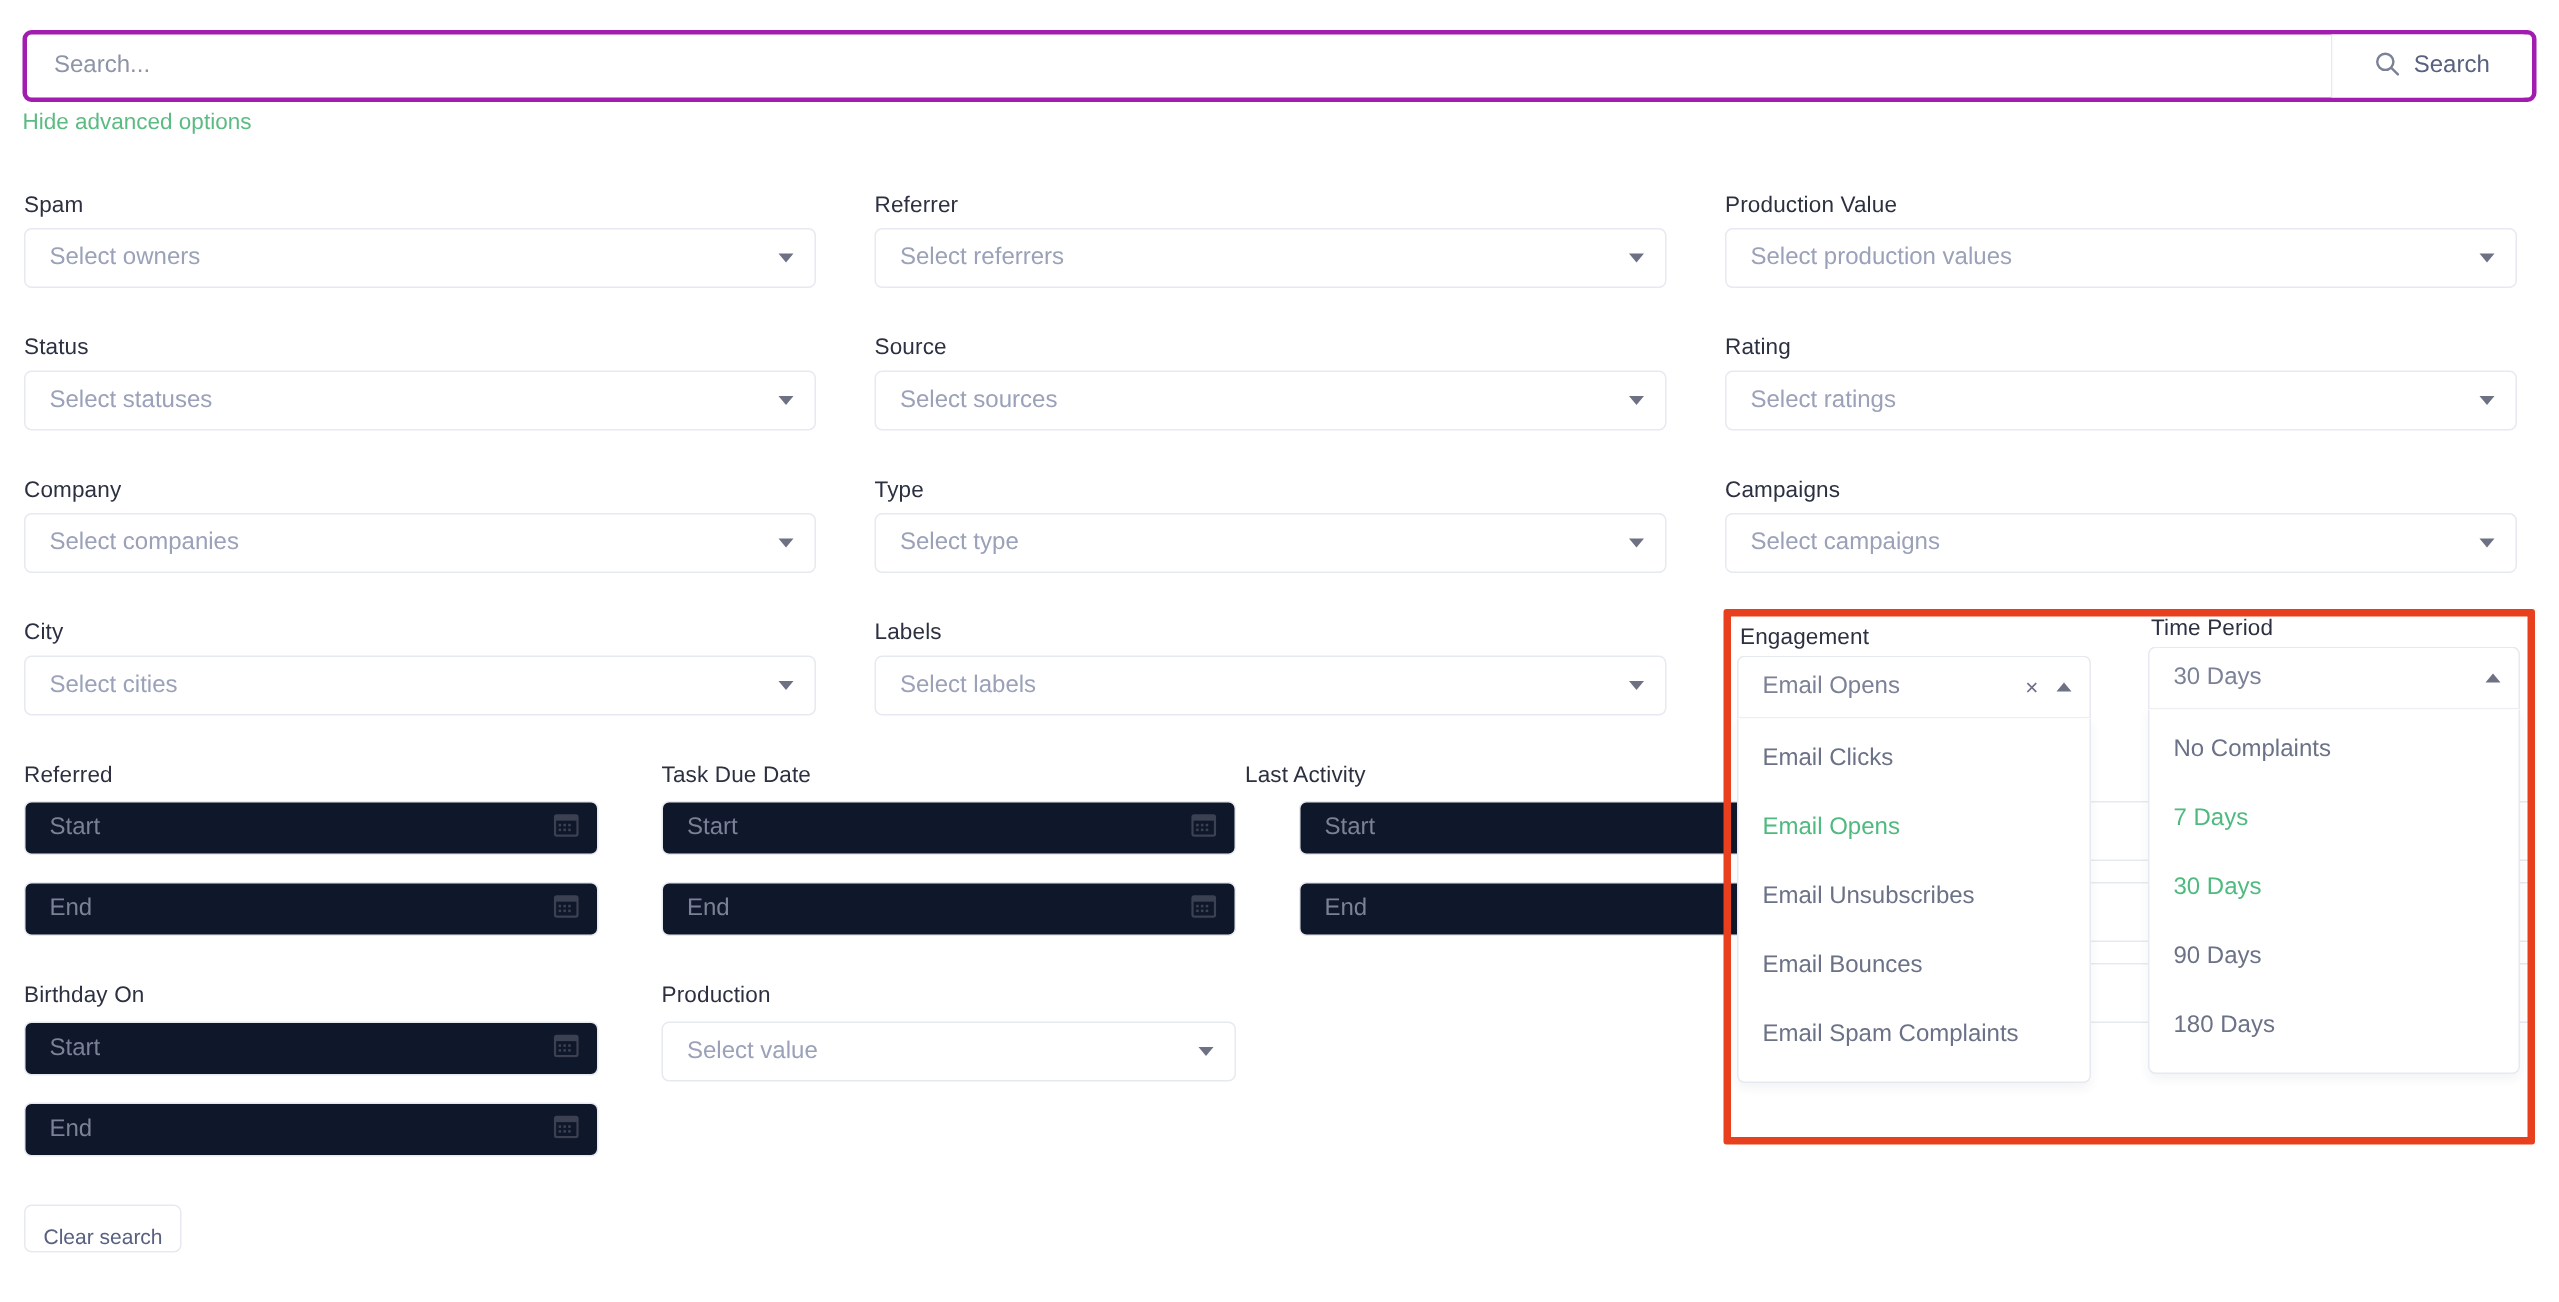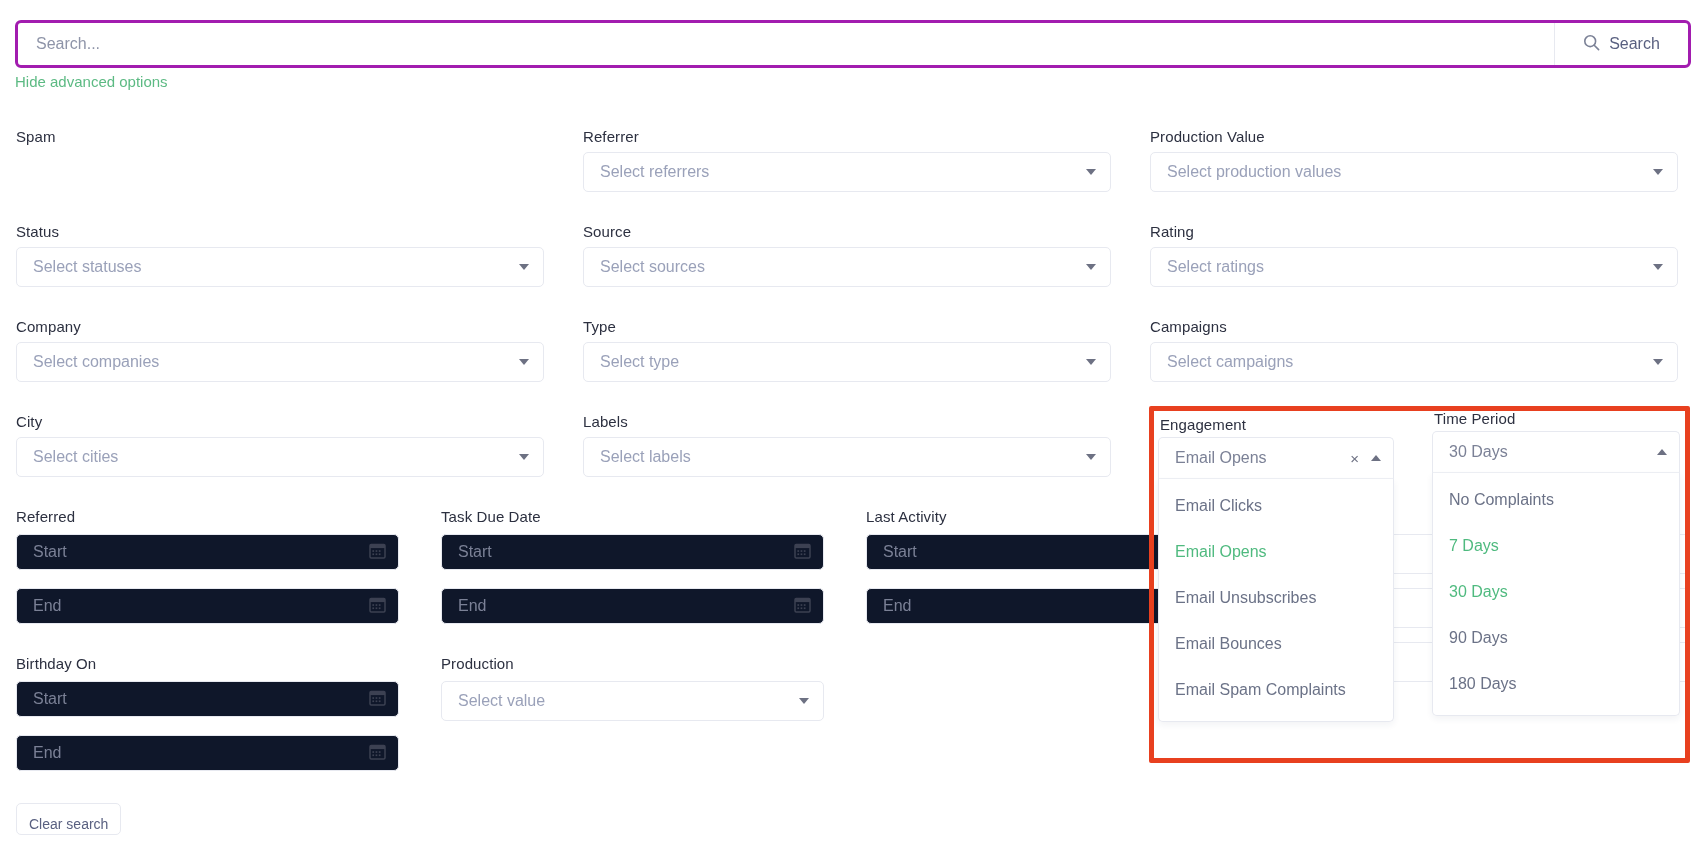--- a/index.html
+++ b/index.html
@@ -238,20 +238,24 @@
           <line x1="11.2" y1="11.2" x2="15.6" y2="15.6" stroke="#7b8196" stroke-width="1.6" stroke-linecap="round"></line>
         </svg>
       </span>
       <span class="search-btn-label">Search</span>
     </button>
   </div>
 
   <a class="adv-toggle">Hide advanced options</a>
 
   <div class="field-label" style="left:16px;top:128px;">Spam</div>
+  <div class="select-box" style="left:16px;top:152px;width:528px;">
+    <span class="select-placeholder">Select owners</span>
+    <span class="caret-down"></span>
+  </div>
 
   <div class="field-label" style="left:583px;top:128px;">Referrer</div>
   <div class="select-box" style="left:583px;top:152px;width:528px;">
     <span class="select-placeholder">Select referrers</span>
     <span class="caret-down"></span>
   </div>
 
   <div class="field-label" style="left:1150px;top:128px;">Production Value</div>
   <div class="select-box" style="left:1150px;top:152px;width:528px;">
     <span class="select-placeholder">Select production values</span>
@@ -363,21 +367,21 @@
         <rect x="3.4" y="8.2" width="1.7" height="1.7" fill="#3c4152"></rect>
         <rect x="6.6" y="8.2" width="1.7" height="1.7" fill="#3c4152"></rect>
         <rect x="9.8" y="8.2" width="1.7" height="1.7" fill="#3c4152"></rect>
         <rect x="3.4" y="11.4" width="1.7" height="1.7" fill="#3c4152"></rect>
         <rect x="6.6" y="11.4" width="1.7" height="1.7" fill="#3c4152"></rect>
         <rect x="9.8" y="11.4" width="1.7" height="1.7" fill="#3c4152"></rect>
       </svg>
     </span>
   </div>
 
-  <div class="field-label" style="left:866px;top:508px;">Last Activity</div>
+  <div class="field-label" style="left:830px;top:508px;">Last Activity</div>
   <div class="date-box" style="left:866px;top:534px;width:383px;">
     <span class="date-placeholder">Start</span>
   </div>
   <div class="date-box" style="left:866px;top:588px;width:383px;">
     <span class="date-placeholder">End</span>
   </div>
 
   <div class="behind-box" style="left:1374px;top:534px;width:316px;"></div>
   <div class="behind-box" style="left:1374px;top:588px;width:316px;"></div>
   <div class="behind-box" style="left:1374px;top:642px;width:316px;"></div>

